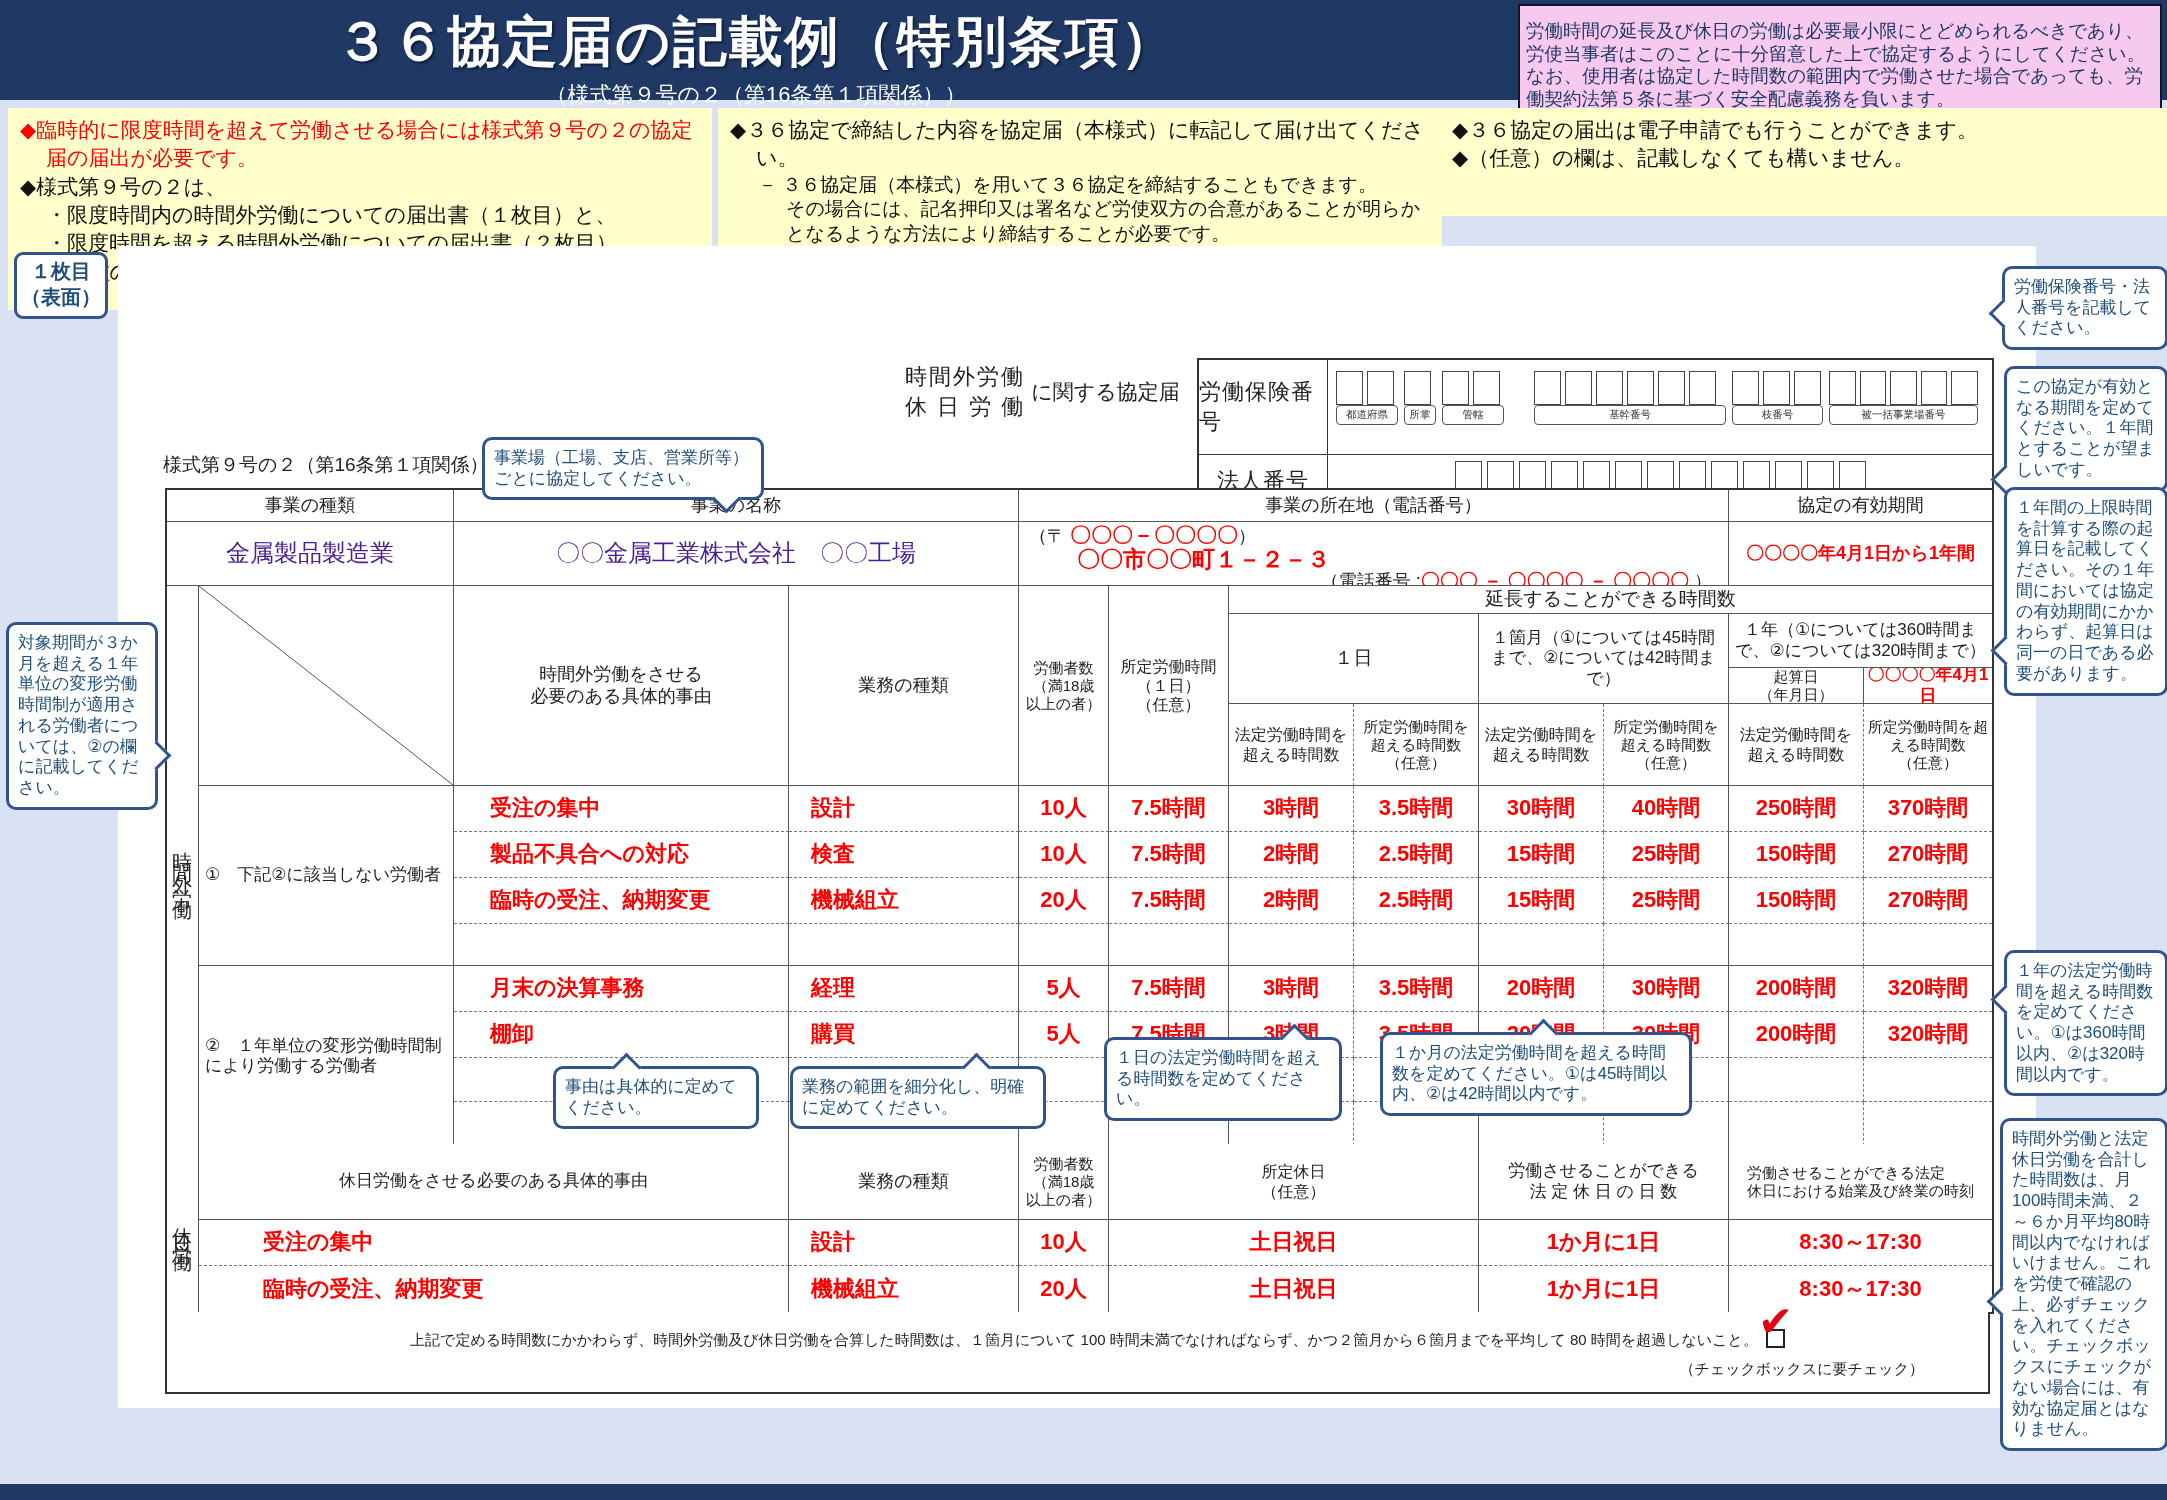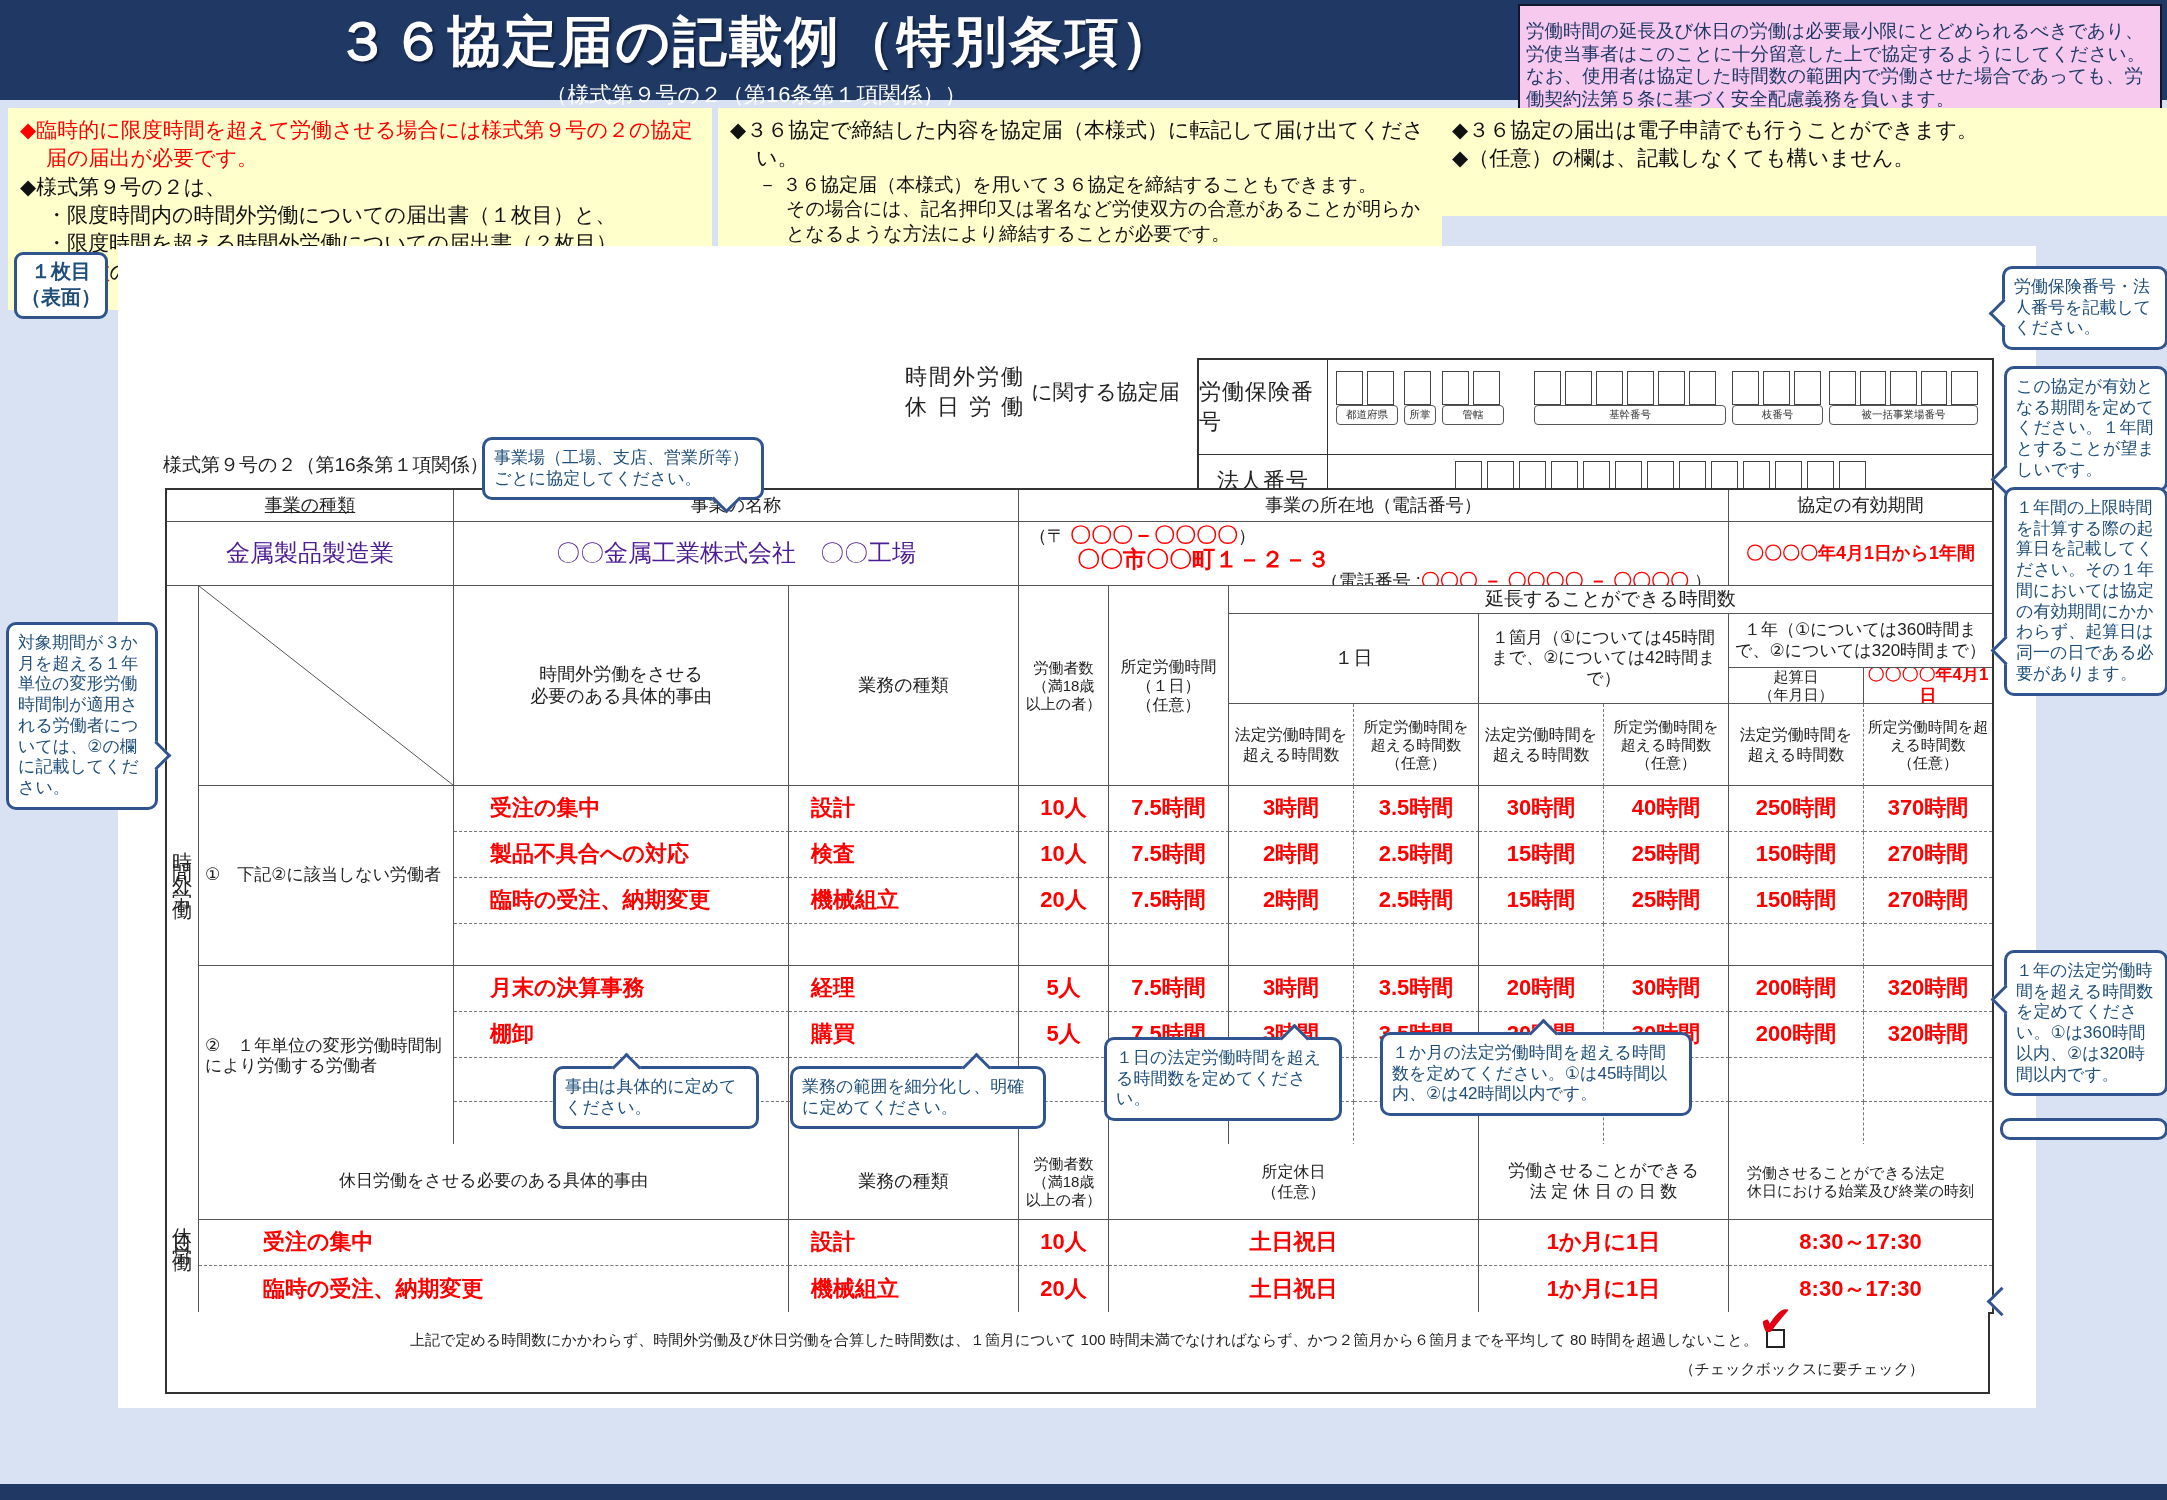--- a/index.html
+++ b/index.html
@@ -210,21 +210,21 @@
           <div class="numbox"></div>
           <div class="numbox"></div>
           <div class="numbox"></div>
           <div class="numbox"></div>
         </div>
     </div>
   </div>
 
   <div class="tbl tbl1">
 
-    <div class="c" style="grid-column:1/3;grid-row:1;text-decoration:underline;">事業の種類</div>
+    <div class="c" style="grid-column:1/3;grid-row:1;">事業の種類</div>
     <div class="c" style="grid-column:3/5;grid-row:1;">事業の名称</div>
     <div class="c" style="grid-column:5/11;grid-row:1;">事業の所在地（電話番号）</div>
     <div class="c nr" style="grid-column:11/13;grid-row:1;">協定の有効期間</div>
 
     <div class="c rv-lg" style="grid-column:1/3;grid-row:2;">金属製品製造業</div>
     <div class="c rv-lg" style="grid-column:3/5;grid-row:2;">〇〇金属工業株式会社　〇〇工場</div>
     <div class="c blk" style="grid-column:5/11;grid-row:2;">
       <div style="font-size:18px;padding:1px 0 0 10px;line-height:1.1;"><span>（〒 </span><span class="rv" style="font-size:21px;">〇〇〇－〇〇〇〇</span><span>）</span></div>
       <div class="rv" style="padding-left:58px;font-size:23px;line-height:1.05;">〇〇市〇〇町１－２－３</div>
       <div style="font-size:18px;text-align:right;padding-right:16px;line-height:1.05;"><span>（電話番号 :</span><span class="rv" style="font-size:19px;">〇〇〇 － 〇〇〇〇 － 〇〇〇〇</span><span> ）</span></div>
@@ -488,17 +488,18 @@
     <span>１年間の上限時間を計算する際の起算日を記載してください。その１年間においては協定の有効期間にかかわらず、起算日は同一の日である必要があります。</span>
     <span class="tail t-left" style="top:150px;"></span>
   </div>
 
   <div class="callout" style="left:2004px;top:950px;width:140px;">
     <span>１年の法定労働時間を超える時間数を定めてください。①は360時間以内、②は320時間以内です。</span>
     <span class="tail t-left" style="top:36px;"></span>
   </div>
 
   <div class="callout" style="left:2000px;top:1118px;width:144px;">
+    <span>時間外労働と法定休日労働を合計した時間数は、月100時間未満、２～６か月平均80時間以内でなければいけません。これを労使で確認の上、必ずチェックを入れてください。チェックボックスにチェックがない場合には、有効な協定届とはなりません。</span>
     <span class="tail t-left" style="top:170px;"></span>
   </div>
 
   <div class="bottom-bar"></div>
 </div>
 
 </body></html>

